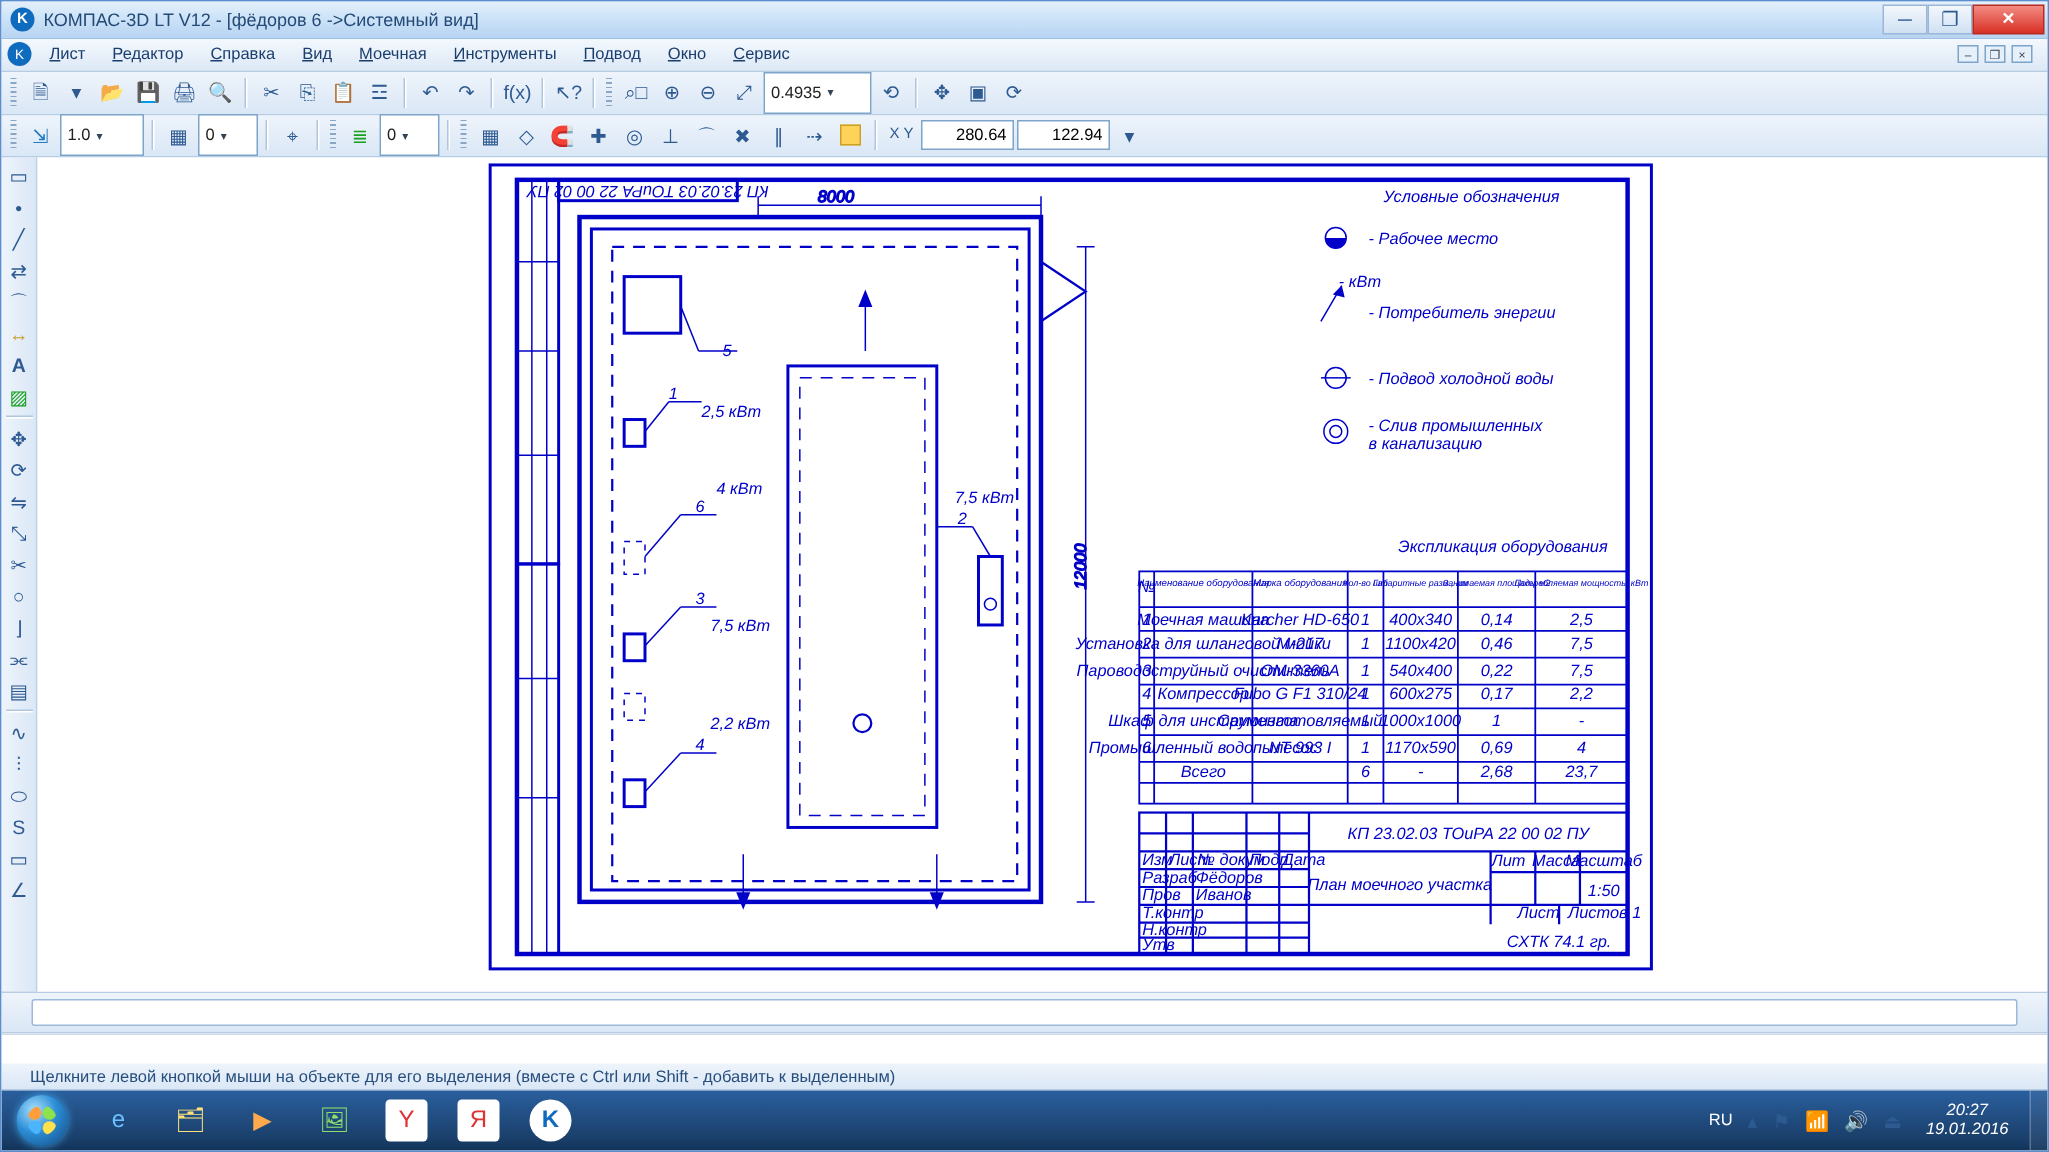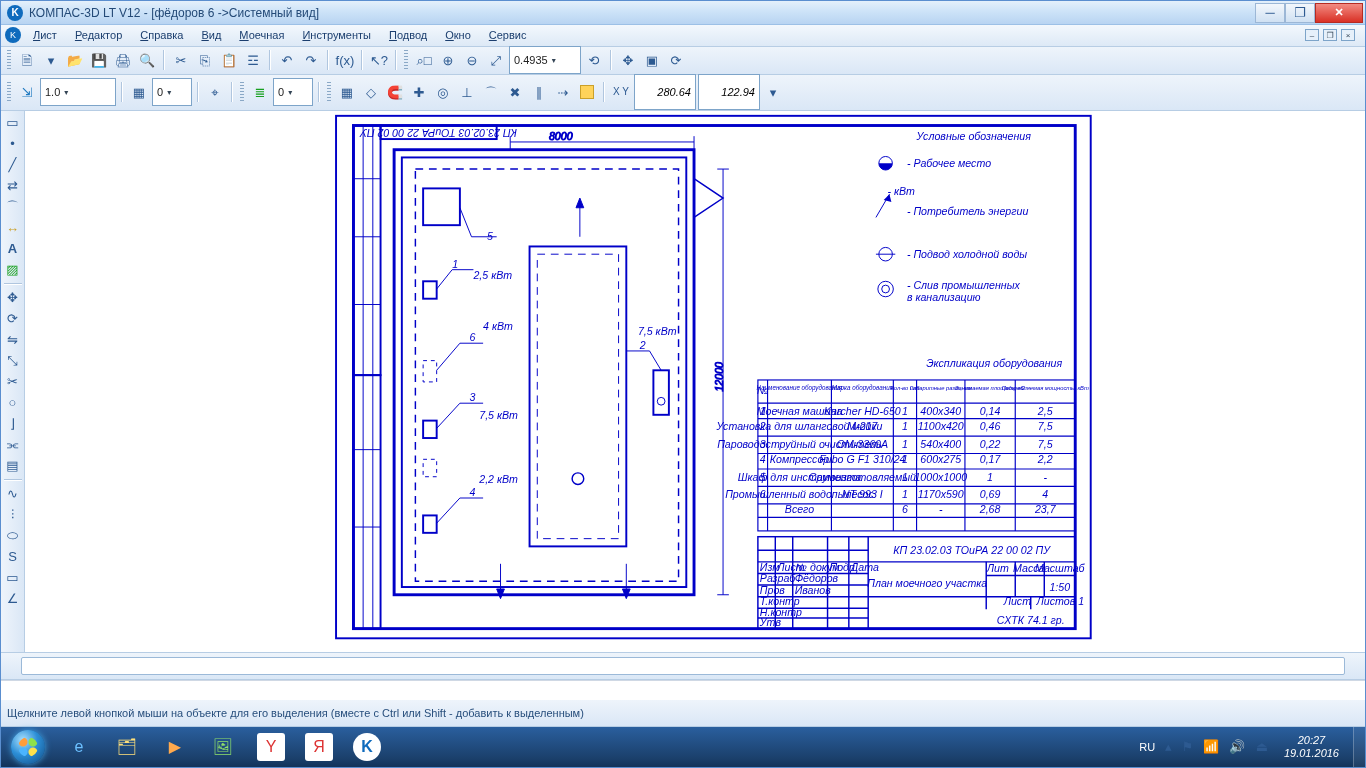--- a/index.html
+++ b/index.html
@@ -31,38 +31,38 @@
   .menubar .item:first-letter { text-decoration:underline; }
   .menubar .right { margin-left:auto; display:flex; gap:4px; padding-right:6px;}
   .menubar .mdi-btn { width:14px; height:12px; border:1px solid #7da4c9; background:#e6f0fa; font-size:8px; display:flex; align-items:center; justify-content:center; color:#345; }
   
   .toolbar { min-height:27px; background:linear-gradient(#eef4fb,#dae7f6); display:flex; align-items:center; padding:0 4px; gap:2px; border-bottom:1px solid #b7cde4; flex-wrap:nowrap;}
   .tbtn { width:22px; height:22px; border:1px solid transparent; display:flex; align-items:center; justify-content:center; border-radius:3px; cursor:default;}
   .sep { width:2px; height:20px; border-left:1px solid #b0c6df; border-right:1px solid #fff; margin:0 3px;}
   .grip { width:4px; height:20px; background:repeating-linear-gradient(#8aa8c6 0 1px, transparent 1px 3px); margin:0 3px 0 2px;}
   .combo { height:20px; background:#fff; border:1px solid #7da4c9; display:flex; align-items:center; padding:13px 4px; font-size:11px; color:#222;}
   .combo .dd { margin-left:4px; font-size:8px; color:#345;}
-  .num-input { height:36px; width:62px; background:#fff; border:1px solid #7da4c9; display:flex; align-items:center; padding:0 4px; justify-content:flex-end;font-style:italic;}
+  .num-input { height:20px; width:62px; background:#fff; border:1px solid #7da4c9; display:flex; align-items:center; padding:0 4px; justify-content:flex-end;}
   .icon { font-family: "Segoe UI Symbol","Arial Unicode MS",Arial; font-size:13px; color:#2d5a91; line-height:1;}
 
   
   .content { flex:1 1 auto; display:flex; min-height:0;}
   .vtoolbar { width:24px; background:linear-gradient(90deg,#eef4fb,#dae7f6); border-right:1px solid #b7cde4; display:flex; flex-direction:column; align-items:center; gap:1px; padding:2px 0;}
   .vbtn { width:20px; height:20px; display:flex; align-items:center; justify-content:center; border:1px solid transparent; border-radius:2px;}
   .vsep { height:2px; width:18px; border-top:1px solid #b0c6df; border-bottom:1px solid #fff; margin:2px 0;}
 
   
   .workspace { flex:1 1 auto; background:#fff; position:relative; overflow:hidden;}
   .workspace svg { width:100%; height:100%; display:block;}
 
   
   .promptbar { height:28px; background:linear-gradient(#eef4fb,#dae7f6); border-top:1px solid #b7cde4; border-bottom:1px solid #b7cde4; display:flex; align-items:center; padding:4px 20px;}
   .promptbar .pbox { flex:1 1 auto; height:18px; background:#fff; border:1px solid #9bb9d8; border-radius:2px;}
   
-  .statusbar { height:28px; background:linear-gradient(#eef4fb,#dae7f6); padding:0 6px; display:flex; align-items:center; color:#274e7c; font-size:11px; border-bottom:1px solid #b7cde4;}
+  .statusbar { height:18px; background:linear-gradient(#eef4fb,#dae7f6); padding:0 19px; display:flex; align-items:center; color:#274e7c; font-size:11px; border-bottom:1px solid #b7cde4;}
   
   .taskbar { height:40px; background:linear-gradient(#2a5f9e 0%, #1a3f6a 80%, #12335a); display:flex; align-items:center; padding:0 0; color:#fff;}
   .start { width:54px; height:40px; display:flex; align-items:center; justify-content:center;}
   .orb { width:34px; height:34px; border-radius:50%; background:radial-gradient(circle at 35% 30%, #a9e1ff, #2c8ed6 45%, #114a82); box-shadow:0 0 6px #3fa0e0; position:relative;}
   .orb::after { content:""; position:absolute; inset:7px; background:
     radial-gradient(circle at 25% 25%, #ff9d3b 0 4px, transparent 5px),
     radial-gradient(circle at 75% 25%, #8ee24b 0 4px, transparent 5px),
     radial-gradient(circle at 25% 75%, #4bb4ff 0 4px, transparent 5px),
     radial-gradient(circle at 75% 75%, #ffe14b 0 4px, transparent 5px); border-radius:50%;}
   .task-icn { width:48px; height:40px; display:flex; align-items:center; justify-content:center;}
@@ -191,21 +191,21 @@
     <div class="tbtn">
         <span class="icon">⟳</span>
       </div>
   </div>
 
   <div class="toolbar">
     <div class="grip"></div>
     <div class="tbtn">
         <span class="icon" style="color:#1f7ac0">⇲</span>
       </div>
-    <div class="combo" style="width:76px">
+    <div class="combo" style="width:56px">
       <span>1.0</span>
         <span class="dd">▾</span>
     </div>
     <div class="sep"></div>
     <div class="tbtn">
         <span class="icon">▦</span>
       </div>
     <div class="combo" style="width:40px">
       <span>0</span>
         <span class="dd">▾</span>

